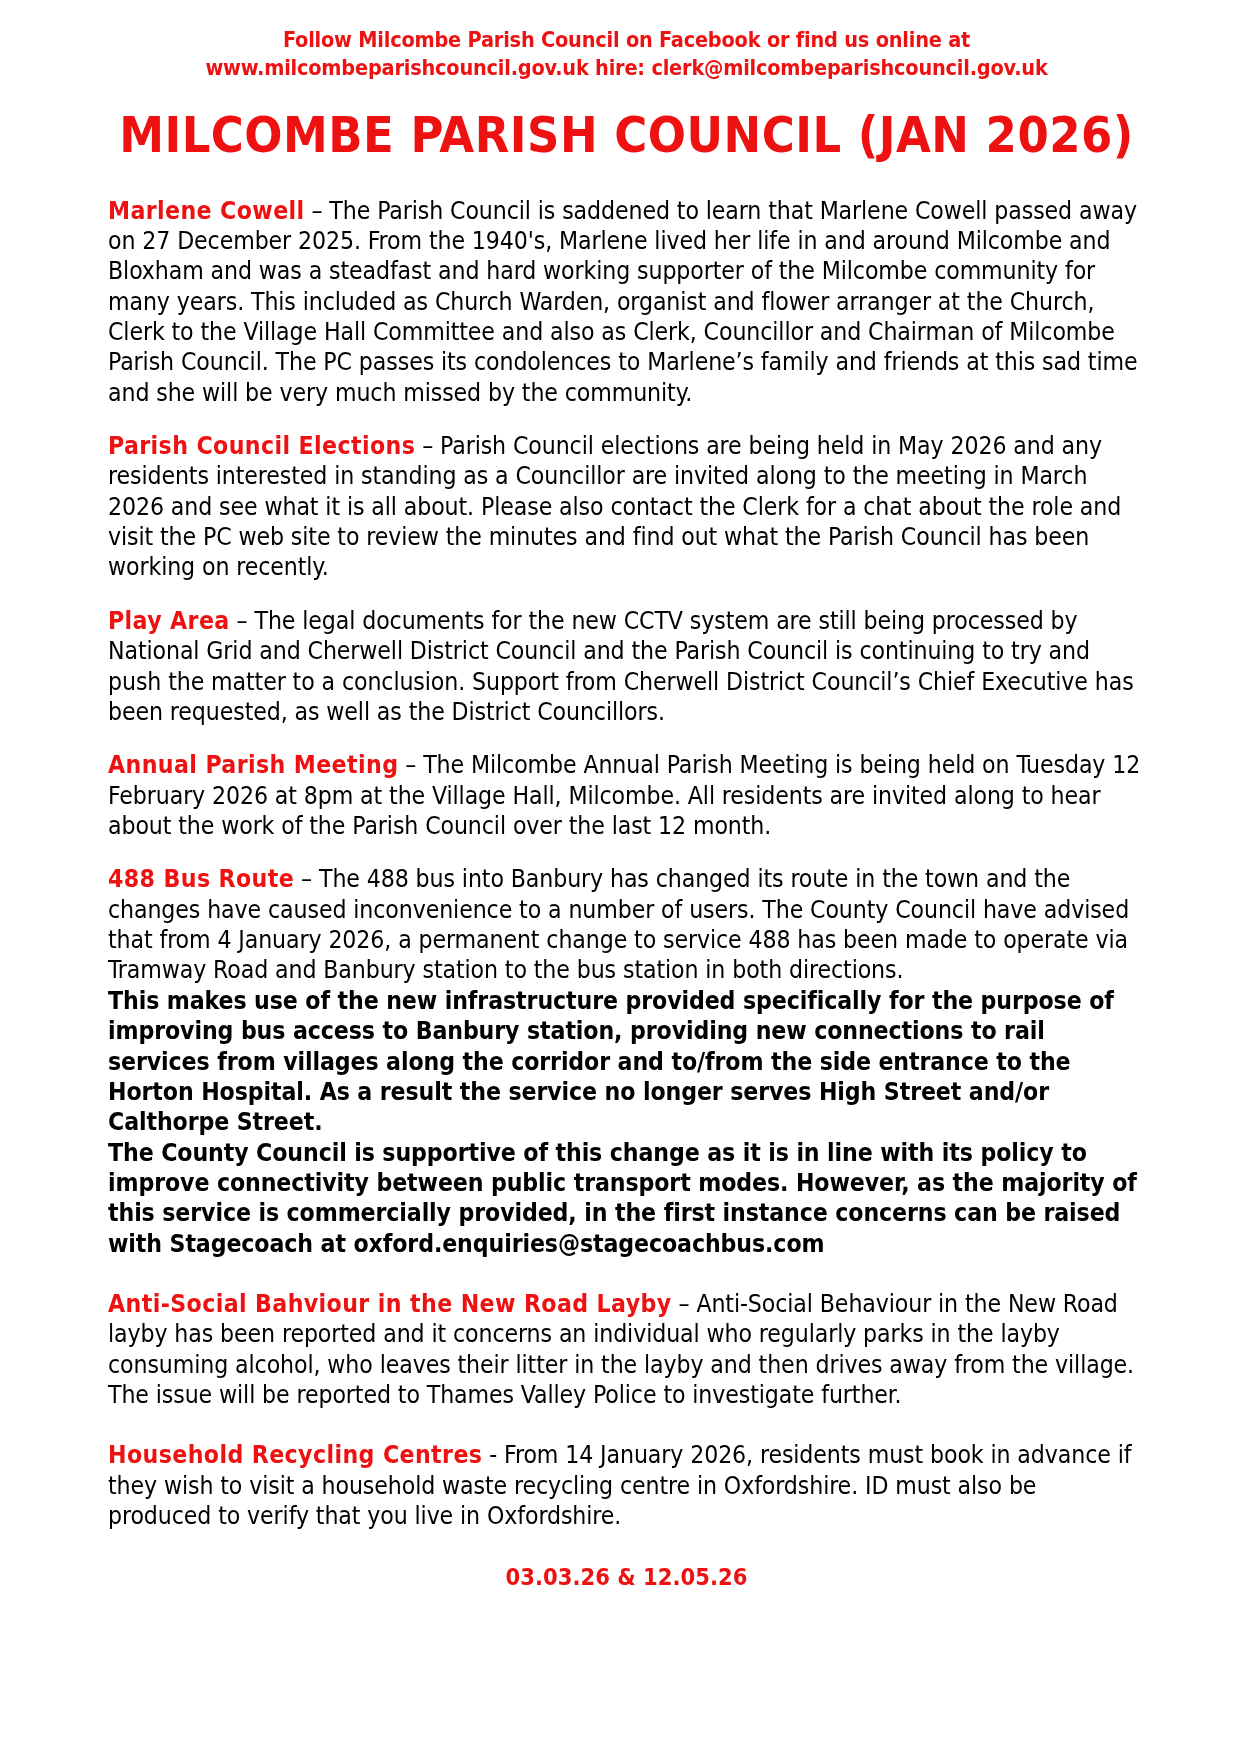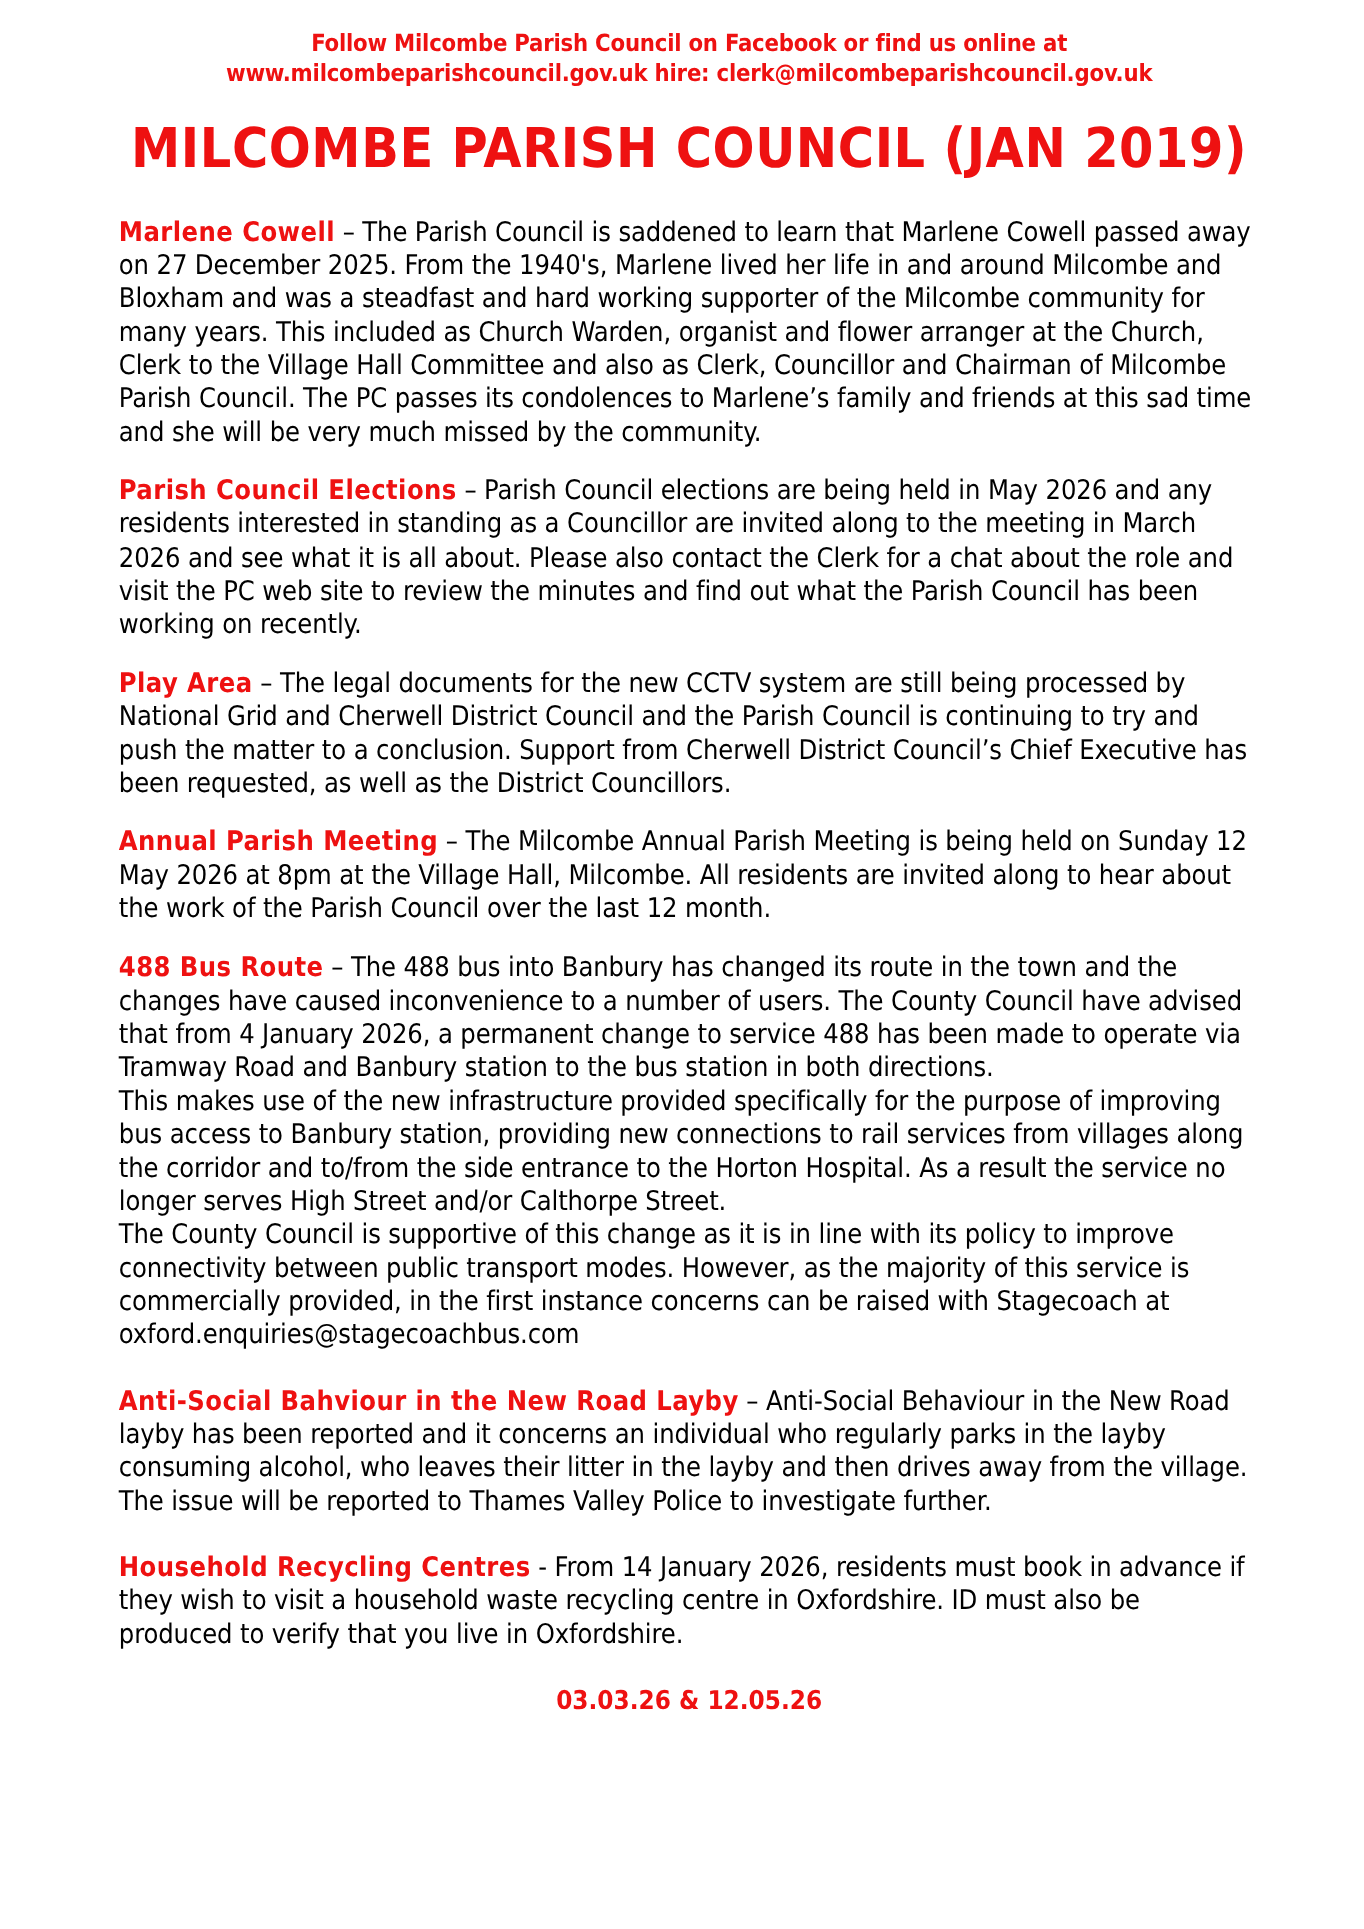--- a/index.html
+++ b/index.html
@@ -62,21 +62,21 @@
   .sec-head {
     color: #ee1111;
     font-weight: bold;
     letter-spacing: 0.4px;
   }
   .sec-body { color: #000000; }
 
   .section p {
     margin: 0;
   }
-  .section p + p { margin-top: 0; }
+  .section p + p { margin-top: 0; font-weight: bold; }
 
   .gap-before { margin-top: 30px; }
 
   
   .footer {
     text-align: center;
     color: #ee1111;
     font-weight: bold;
     font-size: 23.5px;
     line-height: 1.3;
@@ -86,39 +86,39 @@
 </head>
 <body>
 
 <div class="page">
 
   <div class="masthead">
     <div>Follow Milcombe Parish Council on Facebook or find us online at</div>
     <div class="line2">www.milcombeparishcouncil.gov.uk  hire: clerk@milcombeparishcouncil.gov.uk</div>
   </div>
 
-  <h1 class="doc-title">MILCOMBE PARISH COUNCIL (JAN 2019)</h1>
+  <h1 class="doc-title">MILCOMBE PARISH COUNCIL (JAN 2026)</h1>
 
   <div class="sections">
 
     <div class="section">
       <p><span class="sec-head">Marlene Cowell</span><span class="sec-body"> – The Parish Council is saddened to learn that Marlene Cowell passed away on 27 December 2025.  From the 1940's, Marlene lived her life in and around Milcombe and Bloxham and was a steadfast and hard working supporter of the Milcombe community for many years.  This included as Church Warden, organist and flower arranger at the Church, Clerk to the Village Hall Committee and also as Clerk, Councillor and Chairman of Milcombe Parish Council.  The PC passes its condolences to Marlene’s family and friends at this sad time and she will be very much missed by the community.</span></p>
     </div>
 
 
     <div class="section">
       <p><span class="sec-head">Parish Council Elections</span><span class="sec-body"> –  Parish Council elections are being held in May 2026 and any residents interested in standing as a Councillor are invited along to the meeting in March 2026 and see what it is all about.  Please also contact the Clerk for a chat about the role and visit the PC web site to review the minutes and find out what the Parish Council has been working on recently.</span></p>
     </div>
 
     <div class="section">
       <p><span class="sec-head">Play Area</span><span class="sec-body"> –  The legal documents for the new CCTV system are still being processed by National Grid and Cherwell District Council and the Parish Council is continuing to try and push the matter to a conclusion.  Support from Cherwell District Council’s Chief Executive has been requested, as well as the District Councillors.</span></p>
     </div>
 
     <div class="section">
-      <p><span class="sec-head">Annual Parish Meeting</span><span class="sec-body"> –  The Milcombe Annual Parish Meeting is being held on Sunday 12 May 2026 at 8pm at the Village Hall, Milcombe.  All residents are invited along to hear about the work of the Parish Council over the last 12 month.</span></p>
+      <p><span class="sec-head">Annual Parish Meeting</span><span class="sec-body"> –  The Milcombe Annual Parish Meeting is being held on Tuesday 12 February 2026 at 8pm at the Village Hall, Milcombe.  All residents are invited along to hear about the work of the Parish Council over the last 12 month.</span></p>
     </div>
 
     <div class="section">
       <p><span class="sec-head">488 Bus Route</span><span class="sec-body"> –  The 488 bus into Banbury has changed its route in the town and the changes have caused inconvenience to a number of users.  The County Council have advised that from 4 January 2026, a permanent change to service 488 has been made to operate via Tramway Road and Banbury station to the bus station in both directions.</span></p>
       <p class="sec-body">This makes use of the new infrastructure provided specifically for the purpose of improving bus access to Banbury station, providing new connections to rail services from villages along the corridor and to/from the side entrance to the Horton Hospital.  As a result the service no longer serves High Street and/or Calthorpe Street.</p>
       <p class="sec-body">The County Council is supportive of this change as it is in line with its policy to improve connectivity between public transport modes. However, as the majority of this service is commercially provided, in the first instance concerns can be raised with Stagecoach at oxford.enquiries@stagecoachbus.com</p>
     </div>
 
     <div class="section gap-before">
       <p><span class="sec-head">Anti-Social Bahviour in the New Road Layby</span><span class="sec-body"> –  Anti-Social Behaviour in the New Road layby has been reported and it concerns an individual who regularly parks in the layby consuming alcohol, who leaves their litter in the layby and then drives away from the village.  The issue will be reported to Thames Valley Police to investigate further.</span></p>

